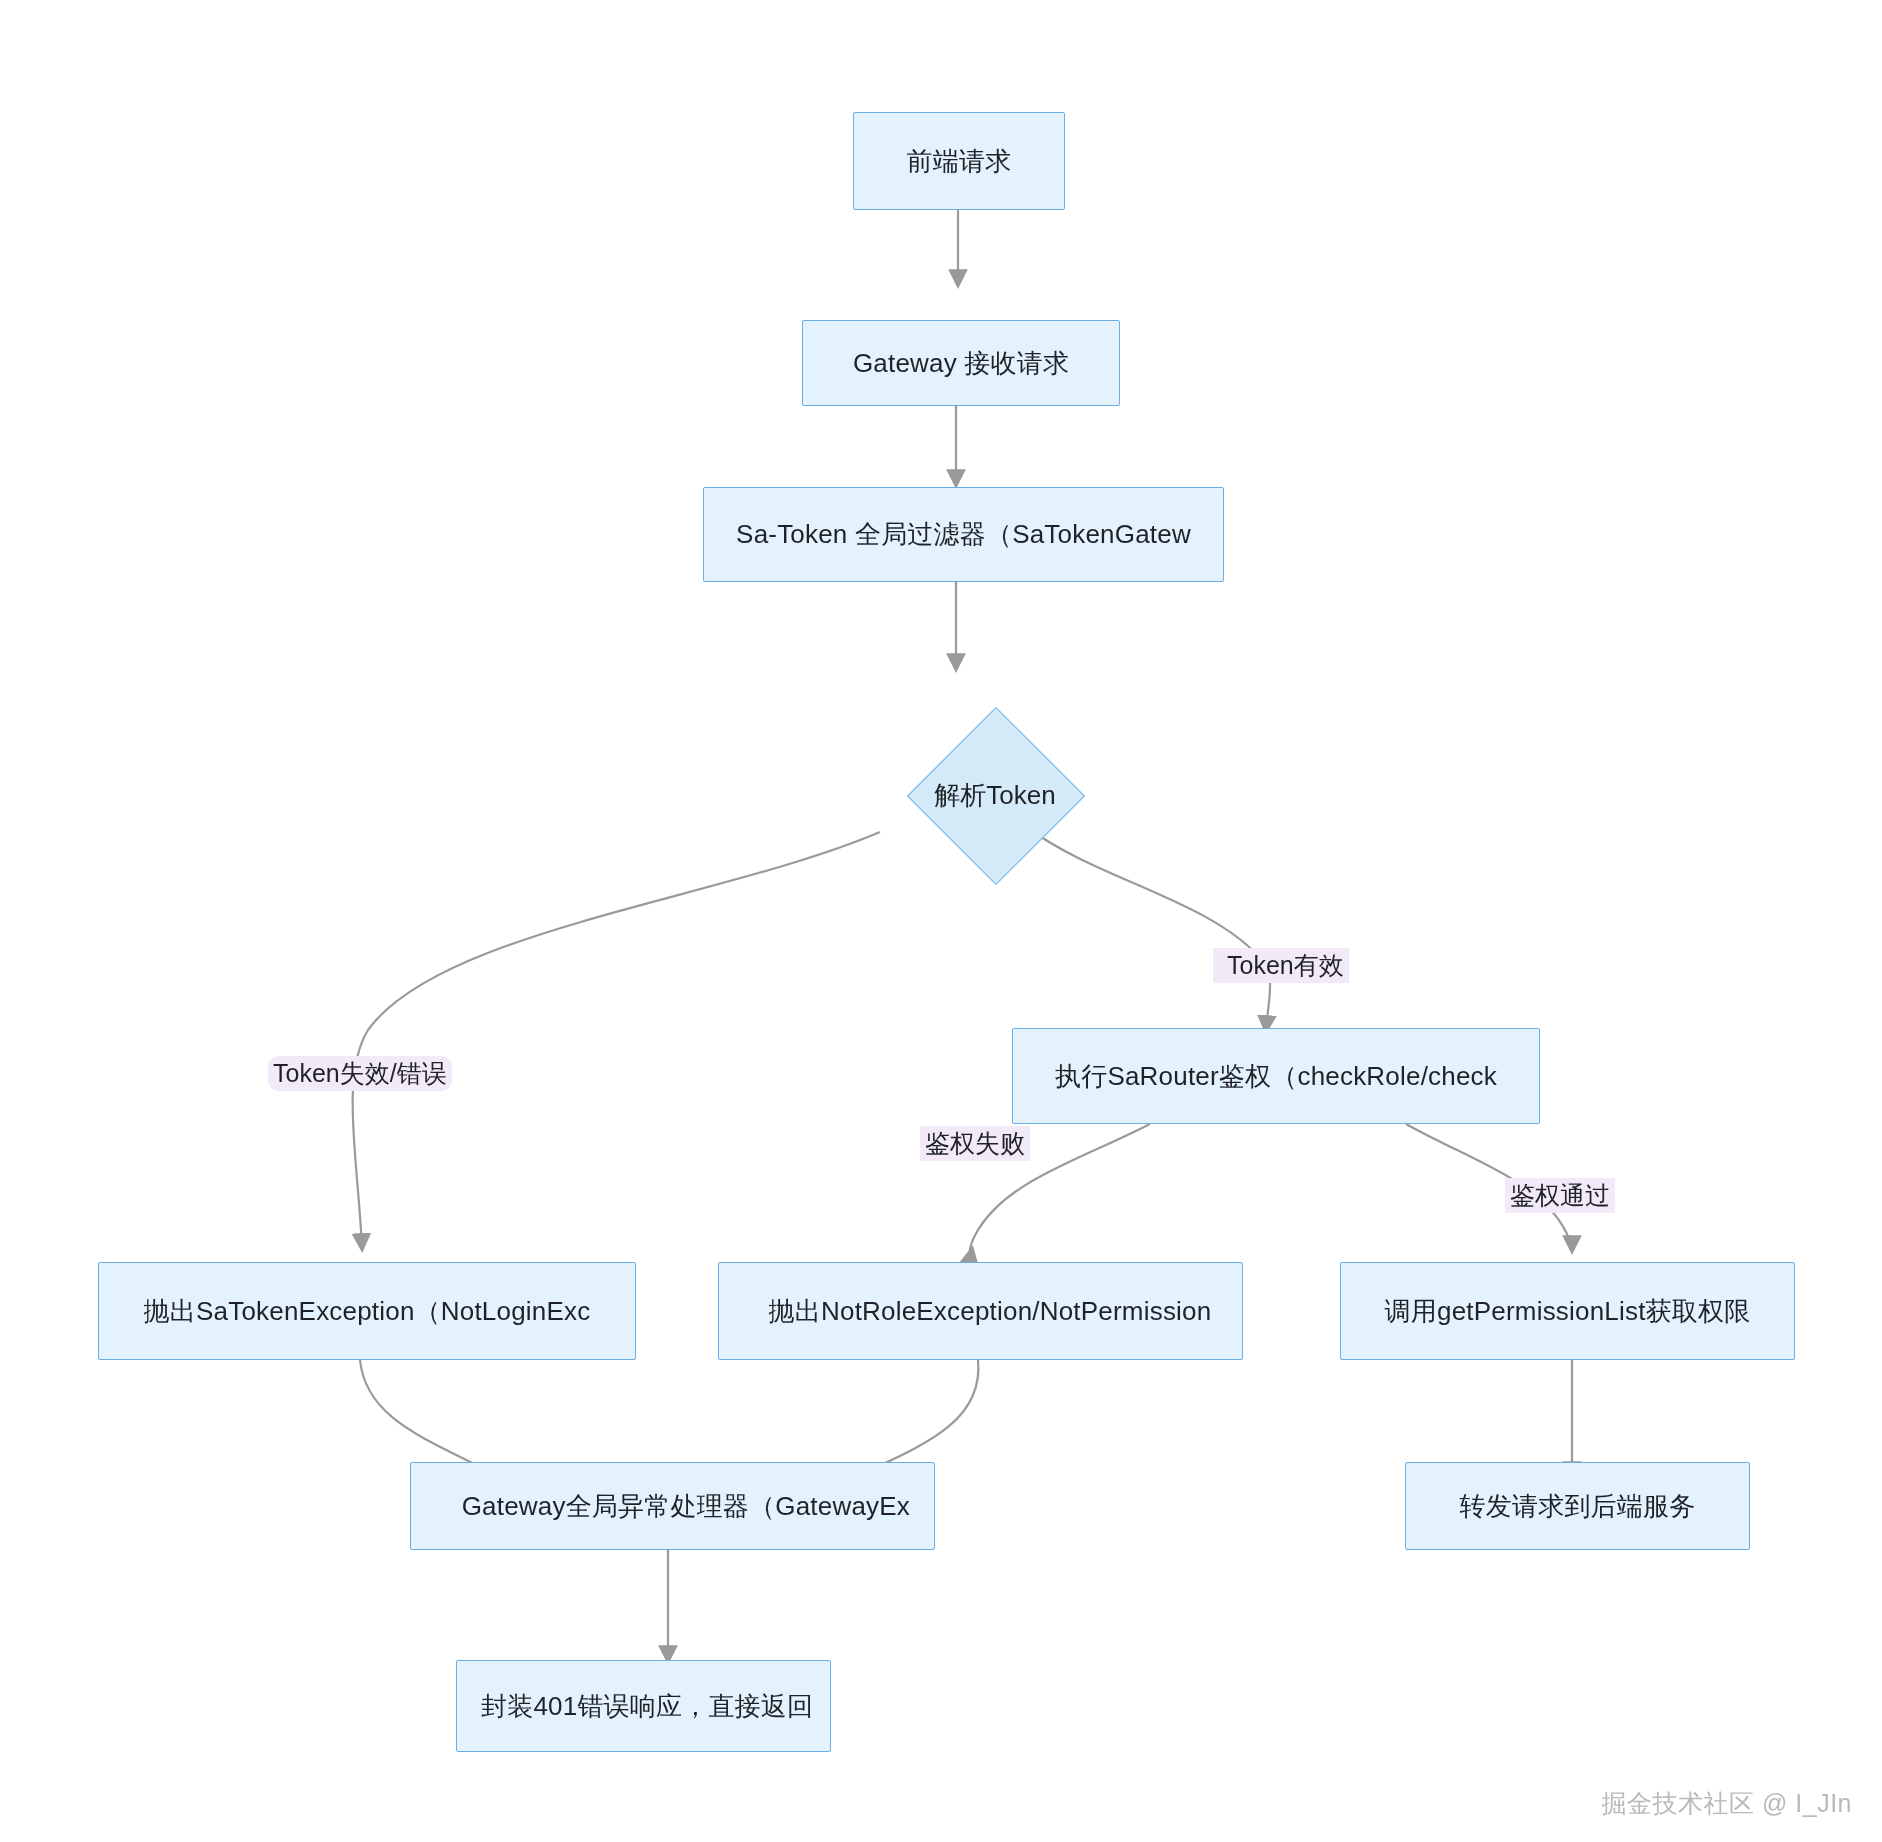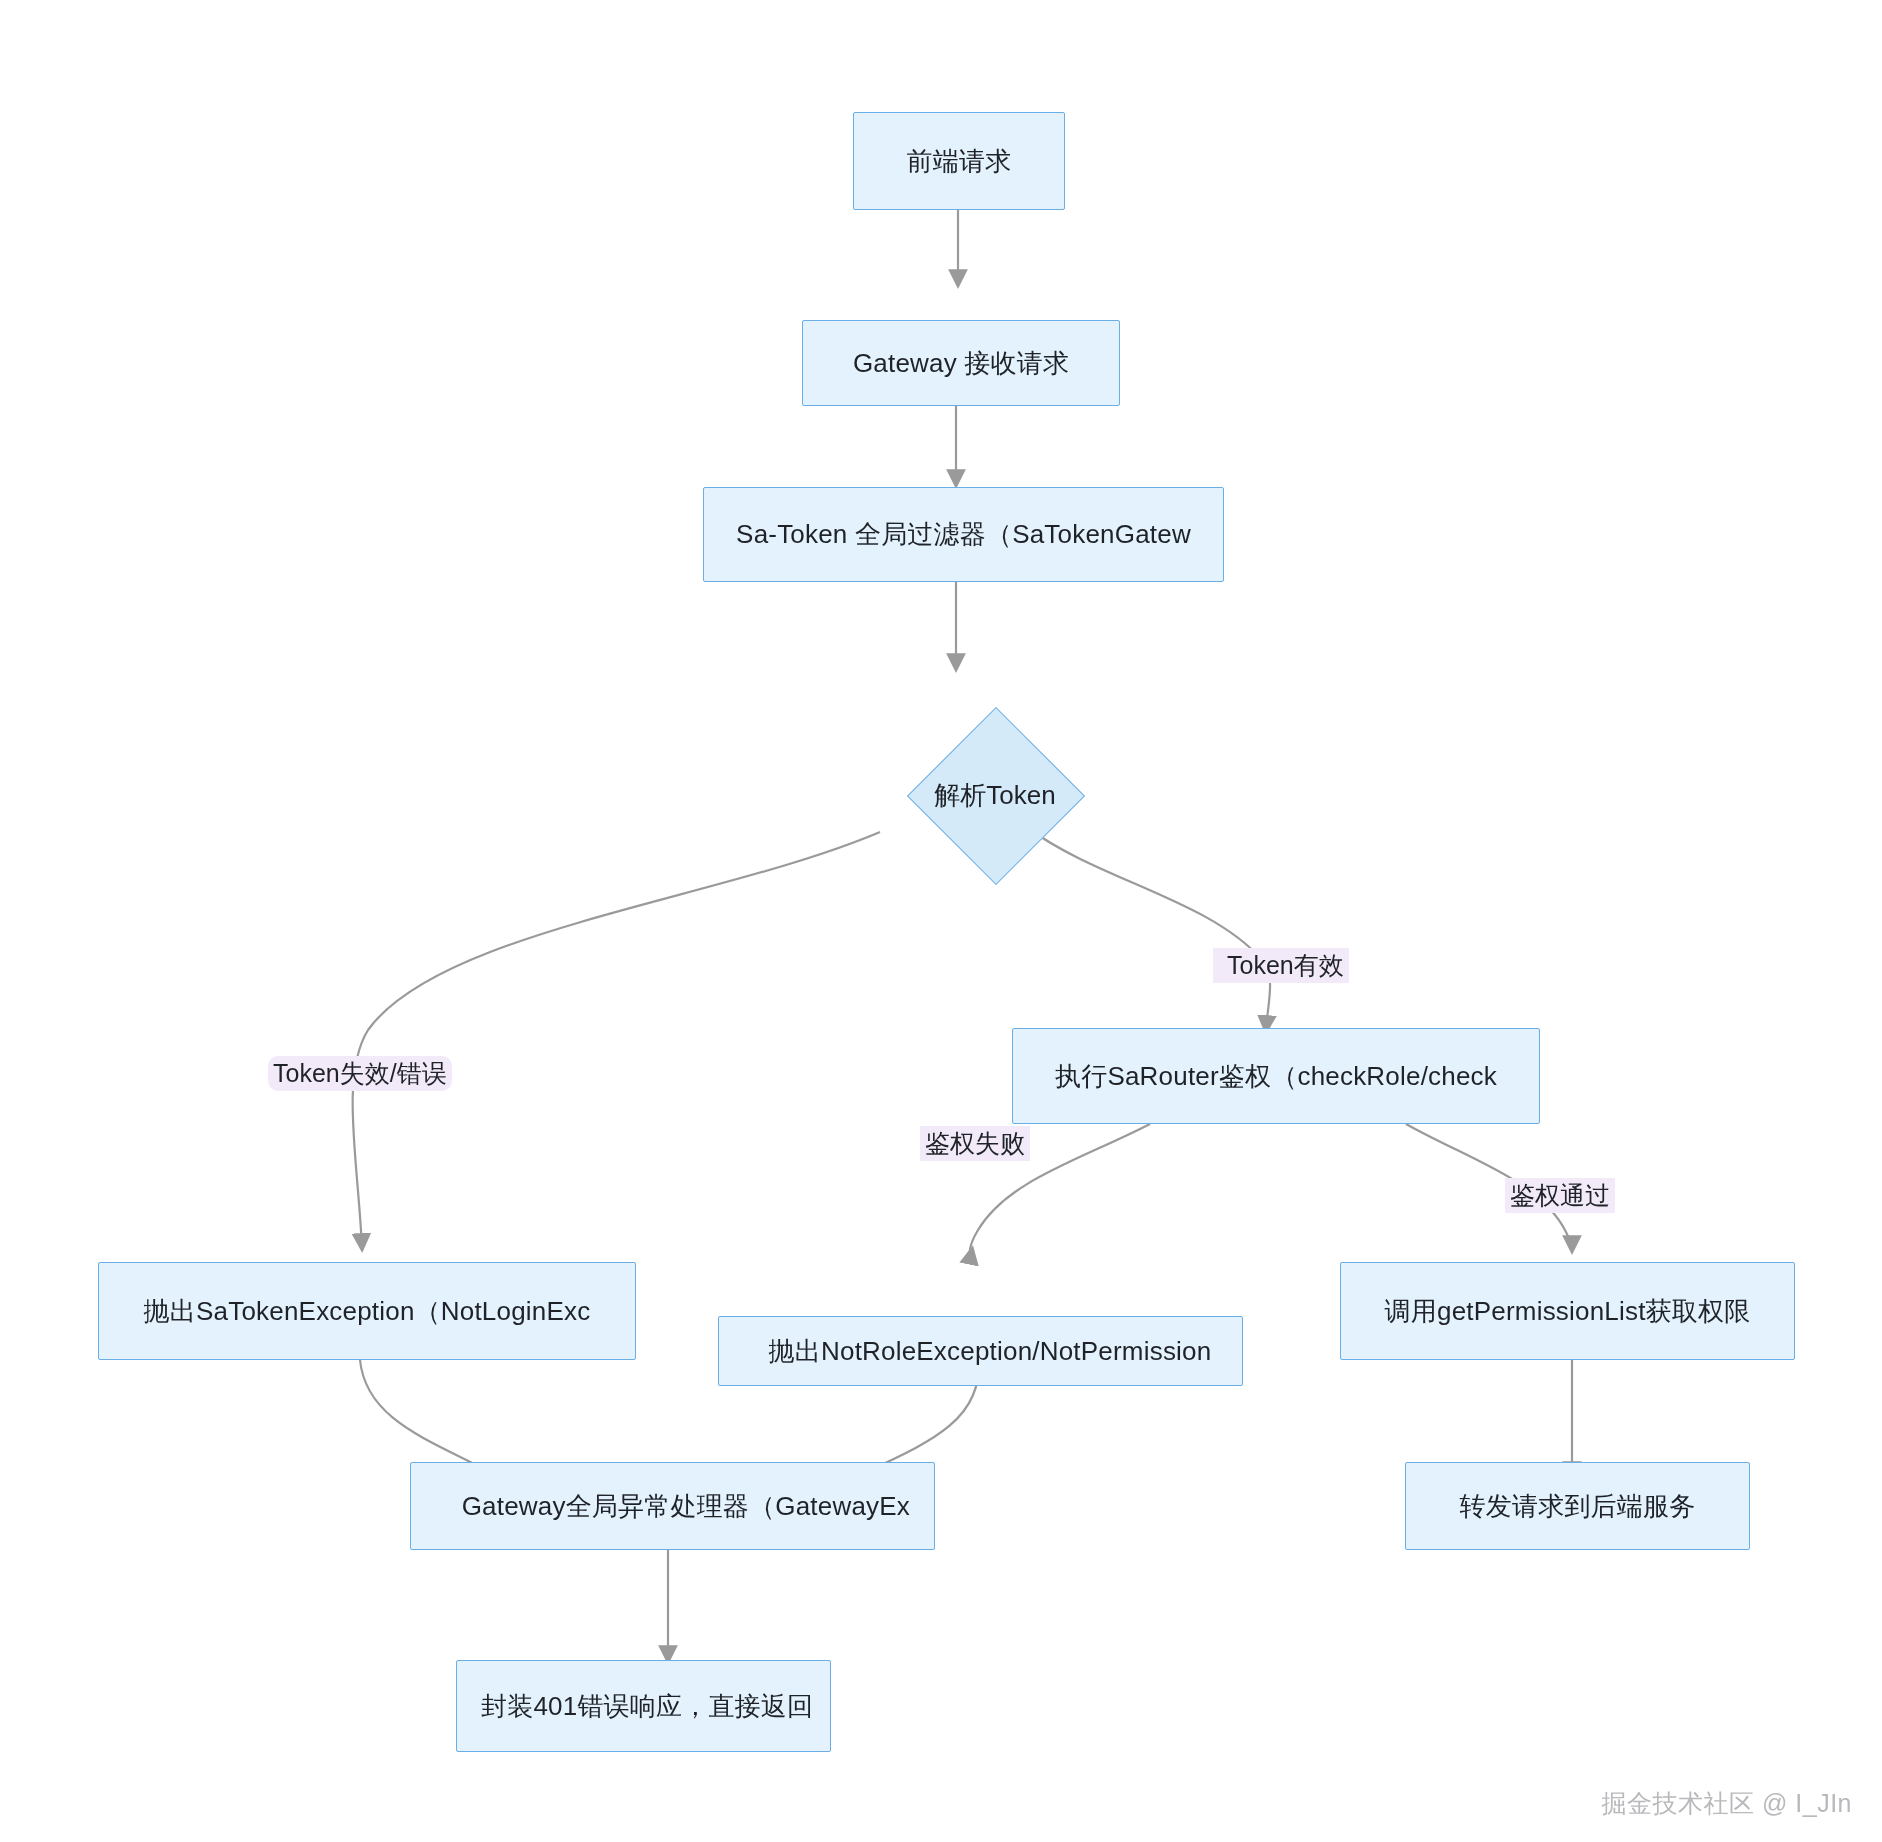--- a/index.html
+++ b/index.html
@@ -146,21 +146,21 @@
   </div>
 
   <div class="node" style="left:1012px; top:1028px; width:528px; height:96px;">
     <span class="nlabel">执行SaRouter鉴权（checkRole/check</span>
   </div>
 
   <div class="node" style="left:98px; top:1262px; width:538px; height:98px;">
     <span class="nlabel">抛出SaTokenException（NotLoginExc</span>
   </div>
 
-  <div class="node" style="left:718px; top:1316px; width:525px; height:70px;padding-left:19px;">
+  <div class="node" style="left:718px; top:1262px; width:525px; height:98px;padding-left:19px;">
     <span class="nlabel">抛出NotRoleException/NotPermission</span>
   </div>
 
   <div class="node" style="left:1340px; top:1262px; width:455px; height:98px;">
     <span class="nlabel">调用getPermissionList获取权限</span>
   </div>
 
   <div class="node" style="left:410px; top:1462px; width:525px; height:88px;justify-content:flex-end;">
     <span class="nlabel">Gateway全局异常处理器（GatewayEx</span>
   </div>

